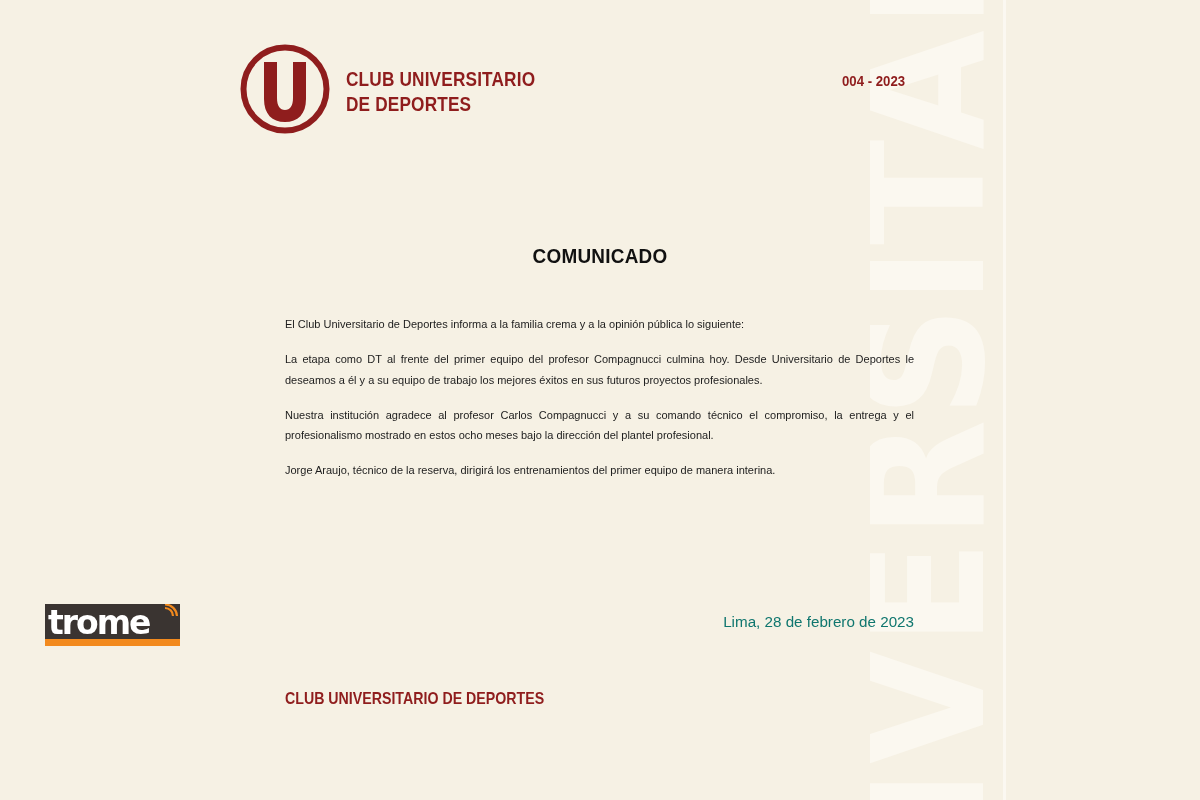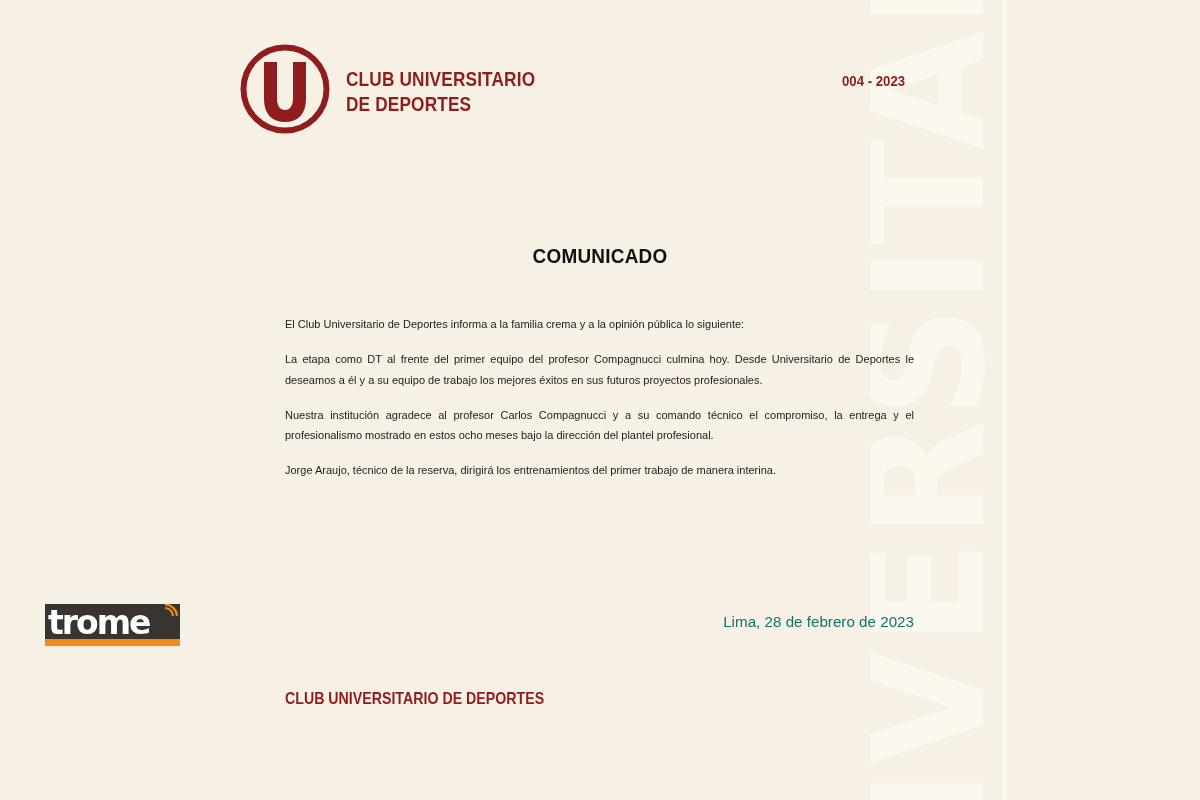--- a/index.html
+++ b/index.html
@@ -185,21 +185,21 @@
 <div class="doc-number">004 - 2023</div>
 
 <div class="doc-title">
   <span>COMUNICADO</span>
 </div>
 
 <div class="body-text">
   <p>El Club Universitario de Deportes informa  a la familia crema y a la opinión pública lo siguiente:</p>
   <p>La etapa como DT al frente del primer equipo del profesor Compagnucci culmina hoy. Desde Universitario de Deportes le deseamos a él y a su equipo de trabajo los mejores éxitos en sus futuros proyectos profesionales.</p>
   <p>Nuestra institución agradece al profesor Carlos Compagnucci y a su comando técnico el compromiso, la entrega y el profesionalismo mostrado en estos ocho meses bajo la dirección del plantel profesional.</p>
-  <p class="last">Jorge Araujo, técnico de la reserva, dirigirá los entrenamientos del primer trabajo de manera interina.</p>
+  <p class="last">Jorge Araujo, técnico de la reserva, dirigirá los entrenamientos del primer equipo de manera interina.</p>
 </div>
 
 <div class="date-line">Lima, 28 de febrero de 2023</div>
 
 <div class="signature">CLUB UNIVERSITARIO DE DEPORTES</div>
 
 <div class="trome-logo">
   <div class="trome-box"></div>
   <div class="trome-bar"></div>
   <div class="trome-word">trome</div>

